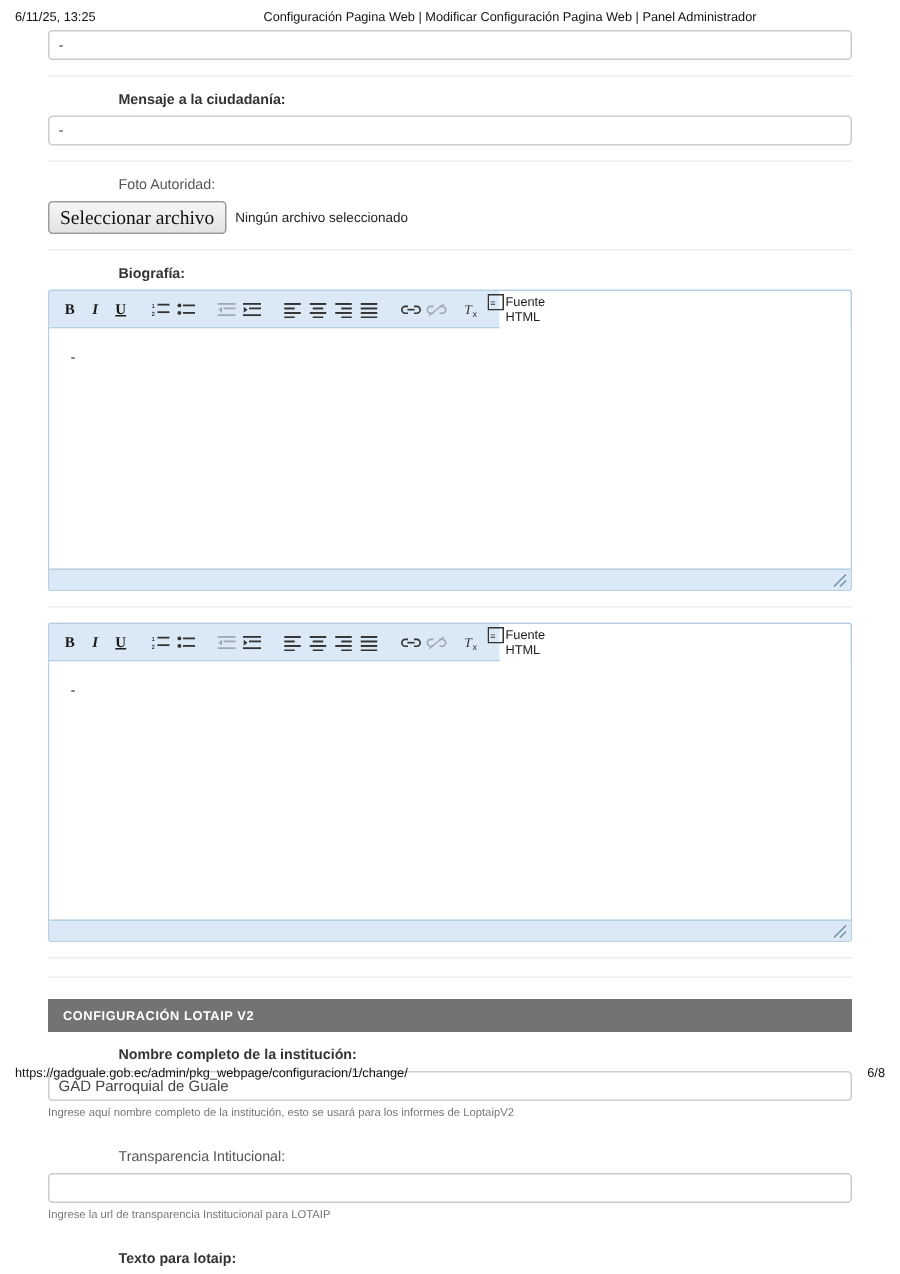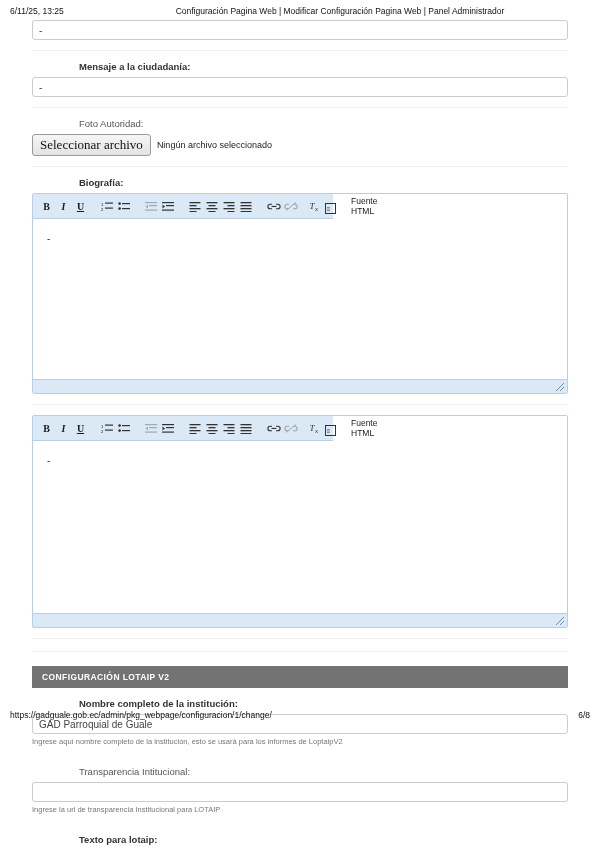--- a/index.html
+++ b/index.html
@@ -144,22 +144,22 @@
     color: #1a1a1a;
     cursor: default;
   }
   .tb-btn.bold { font-weight: bold; font-family: "Liberation Serif", serif; }
   .tb-btn.ital { font-style: italic; font-weight: bold; font-family: "Liberation Serif", serif; }
   .tb-btn.under { text-decoration: underline; font-weight: bold; font-family: "Liberation Serif", serif; }
   .tb-btn svg { display: block; }
   .tb-btn.dim { opacity: 0.35; }
   .tb-text {
     display: flex;
-    align-items: flex-end;
-    gap: 15px;
+    align-items: flex-start;
+    gap: 1px;
     font-size: 8.5px;
     color: #1a1a1a;
     padding: 0 2px;
     cursor: default;
   }
   .editor-body {
     height: 160px;
     padding: 14px 14px;
     font-size: 10px;
     color: #333;

